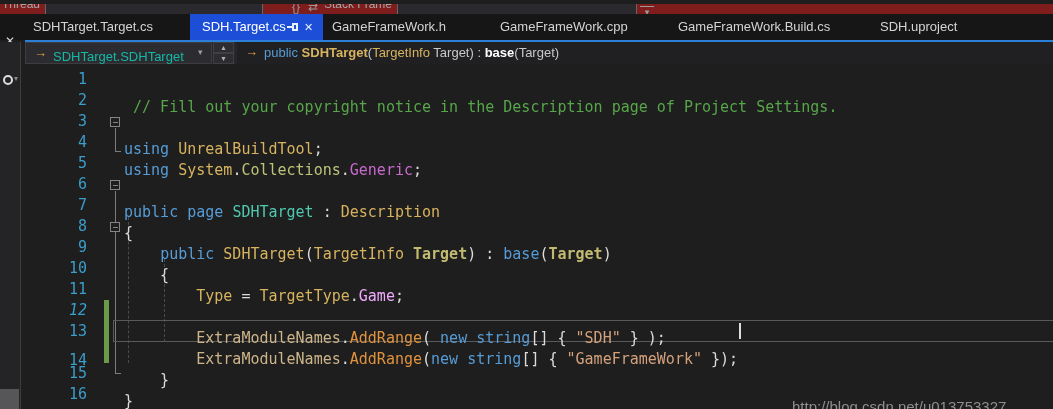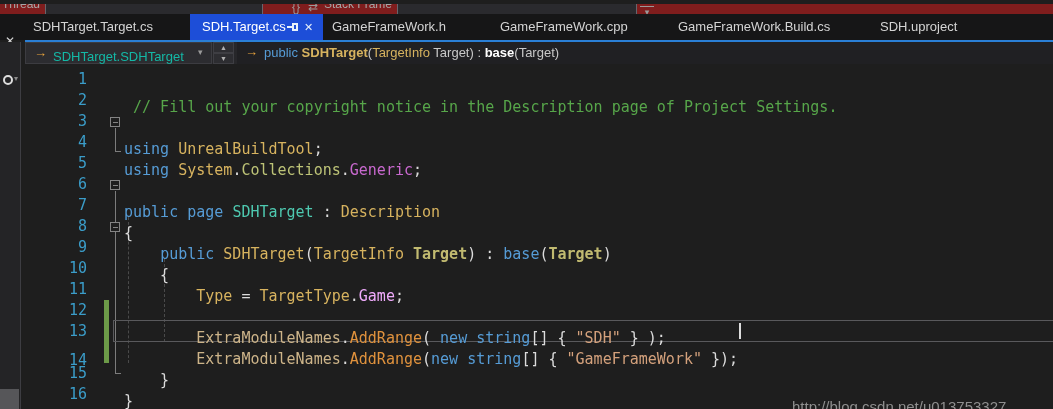--- a/index.html
+++ b/index.html
@@ -162,21 +162,21 @@
         <div class="ln" style="top: 26px;">2</div>
         <div class="ln" style="top: 47px;">3</div>
         <div class="ln" style="top: 68px;">4</div>
         <div class="ln" style="top: 89px;">5</div>
         <div class="ln" style="top: 110px;">6</div>
         <div class="ln" style="top: 131px;">7</div>
         <div class="ln" style="top: 152px;">8</div>
         <div class="ln" style="top: 173px;">9</div>
         <div class="ln" style="top: 194px;">10</div>
         <div class="ln" style="top: 215px;">11</div>
-        <div class="ln" style="top: 236px;">12</div>
+        <div class="ln" style="top: 236px; font-style: italic;">12</div>
         <div class="ln" style="top: 257px;">13</div>
         <div class="ln" style="top: 278px; margin-top: 8px;">14</div>
         <div class="ln" style="top: 299px;">15</div>
         <div class="ln" style="top: 320px;">16</div>
       </div>
     <div id="code-host">
         <div class="cl" style="top: 5px;"><span class="tok-cm"> // Fill out your copyright notice in the Description page of Project Settings.</span></div>
         <div class="cl" style="top: 26px;"></div>
         <div class="cl" style="top: 47px;"><span class="tok-kw">using</span><span class="tok-pn"> </span><span class="tok-gd">UnrealBuildTool</span><span class="tok-pn">;</span></div>
         <div class="cl" style="top: 68px;"><span class="tok-kw">using</span><span class="tok-pn"> </span><span class="tok-gd">System</span><span class="tok-pn">.</span><span class="tok-ol">Collections</span><span class="tok-pn">.</span><span class="tok-mg">Generic</span><span class="tok-pn">;</span></div>

